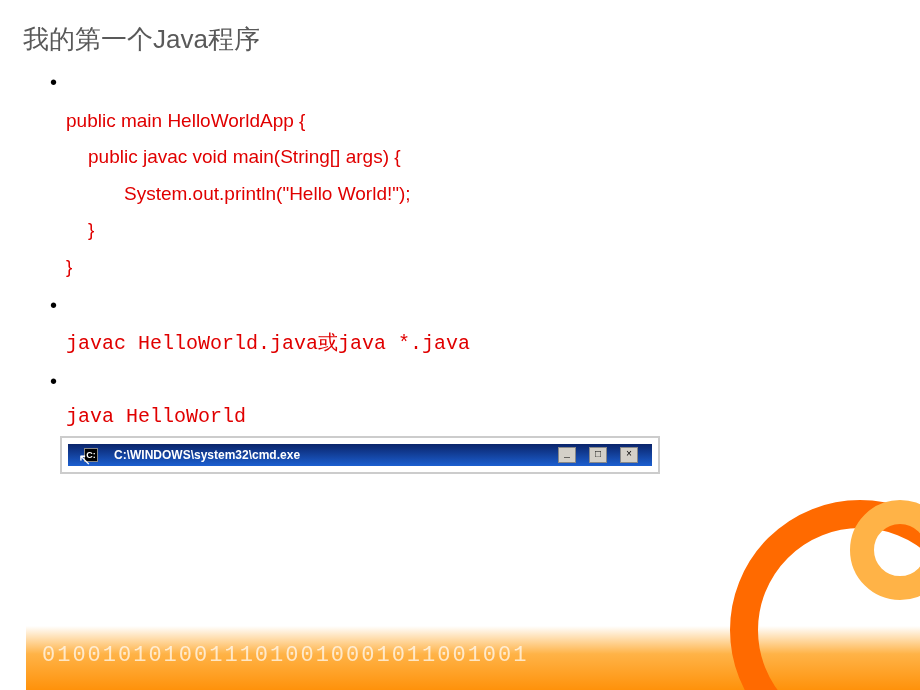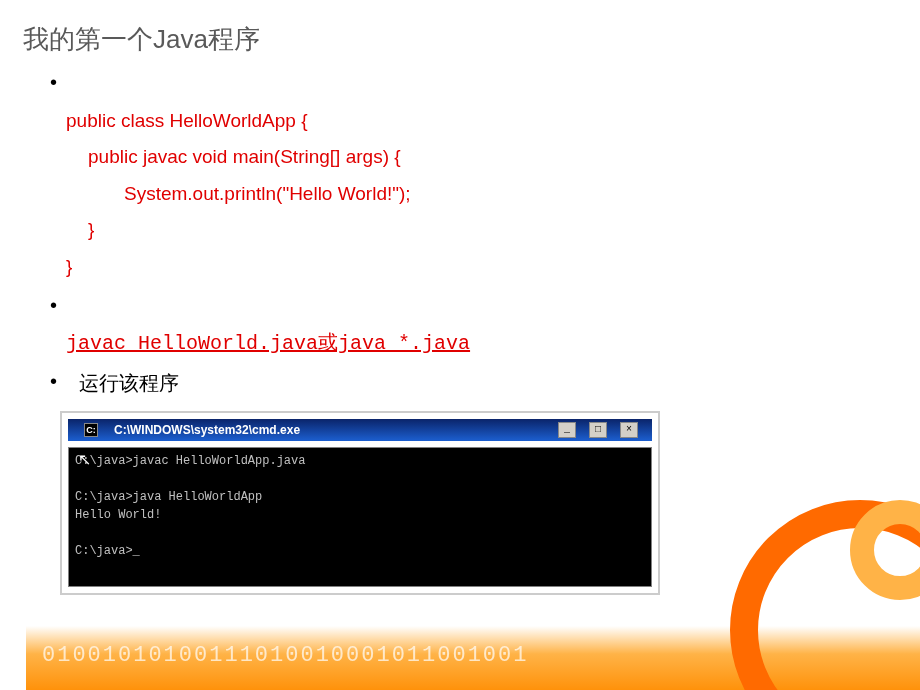--- a/index.html
+++ b/index.html
@@ -35,21 +35,20 @@
     .code-red {
       color: #e00000;
       font-family: Arial, sans-serif;
       font-size: 19px;
       line-height: 1.6;
     }
     .code-red-mono {
       color: #e00000;
       font-family: "Courier New", monospace;
       font-size: 20px;
-      text-decoration: underline;
     }
     .indent1 { padding-left: 22px; }
     .indent2 { padding-left: 44px; }
     .indent3 { padding-left: 80px; }
     .terminal {
       margin-left: 22px;
       margin-top: 8px;
       width: 600px;
       border: 2px solid #ccc;
     }
@@ -136,54 +135,48 @@
   </style>
 </head>
 <body>
 
 <div class="title">我的第一个Java程序</div>
 
 <div class="content">
   <div class="bullet">
     <span class="dot">•</span>
   </div>
-  <div class="code-red indent1">public class HelloWorldApp {</div>
+  <div class="code-red indent1">public main HelloWorldApp {</div>
   <div class="code-red indent2">public javac void main(String[] args) {</div>
   <div class="code-red indent3">System.out.println("Hello World!");</div>
   <div class="code-red indent2">}</div>
   <div class="code-red indent1">}</div>
 
   <div class="bullet" style="margin-top:6px;">
     <span class="dot">•</span>
   </div>
   <div class="code-red-mono indent1">javac HelloWorld.java或java *.java</div>
 
   <div class="bullet" style="margin-top:8px;">
     <span class="dot">•</span>
-    <span>运行该程序</span>
   </div>
+  <div class="code-red-mono indent1">java HelloWorld</div>
 
   <div class="terminal">
     <div class="term-titlebar">
       <div class="left">
         <span class="term-icon">C:</span>
         <span>C:\WINDOWS\system32\cmd.exe</span>
       </div>
       <div class="term-btns">
         <div class="term-btn">_</div>
         <div class="term-btn">□</div>
         <div class="term-btn">×</div>
       </div>
     </div>
-    <div class="term-body">C:\java&gt;javac HelloWorldApp.java
-
-C:\java&gt;java HelloWorldApp
-Hello World!
-
-C:\java&gt;_</div>
   </div>
 </div>
 
 <span class="cursor">↖</span>
 
 <div class="footer">
   <div class="binary">01001010100111010010001011001001</div>
 </div>
 
 <div class="circles">

